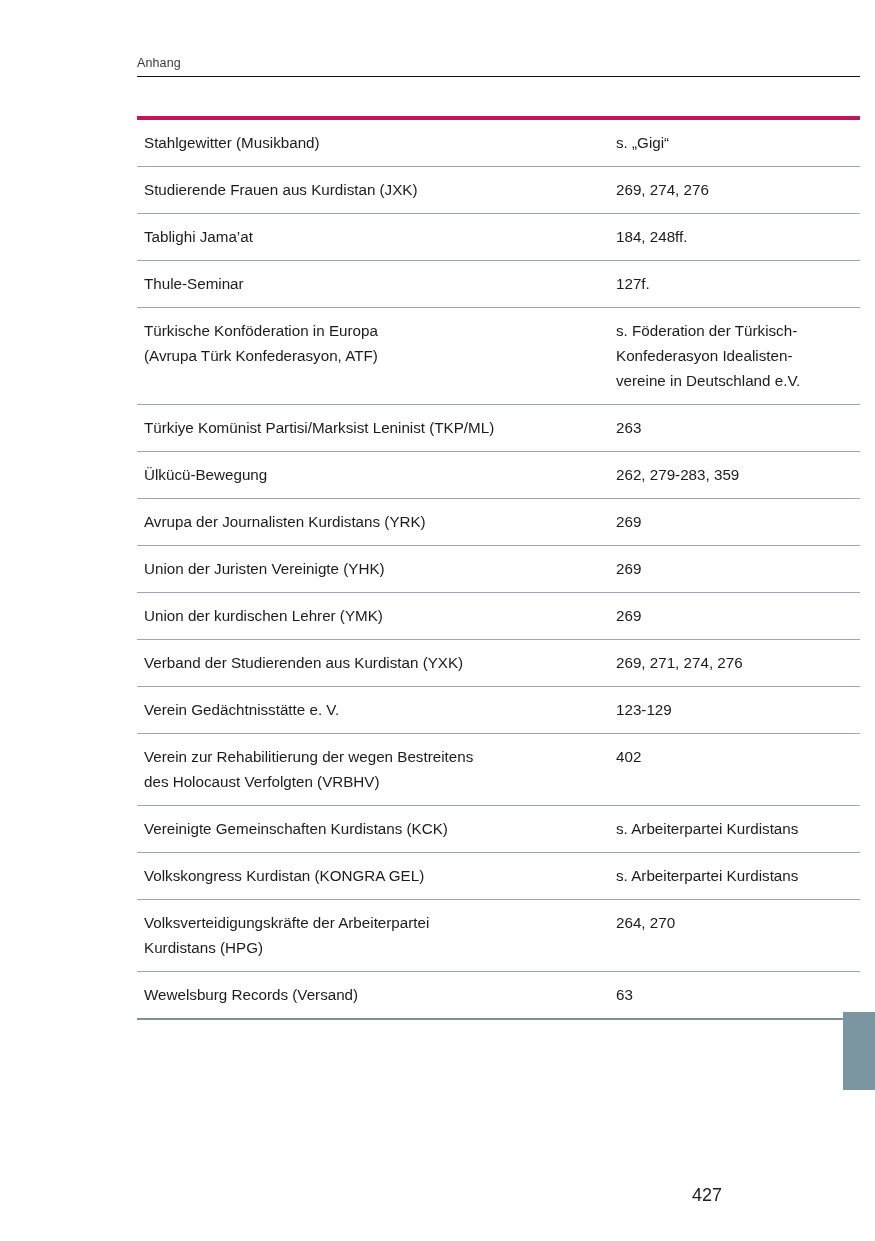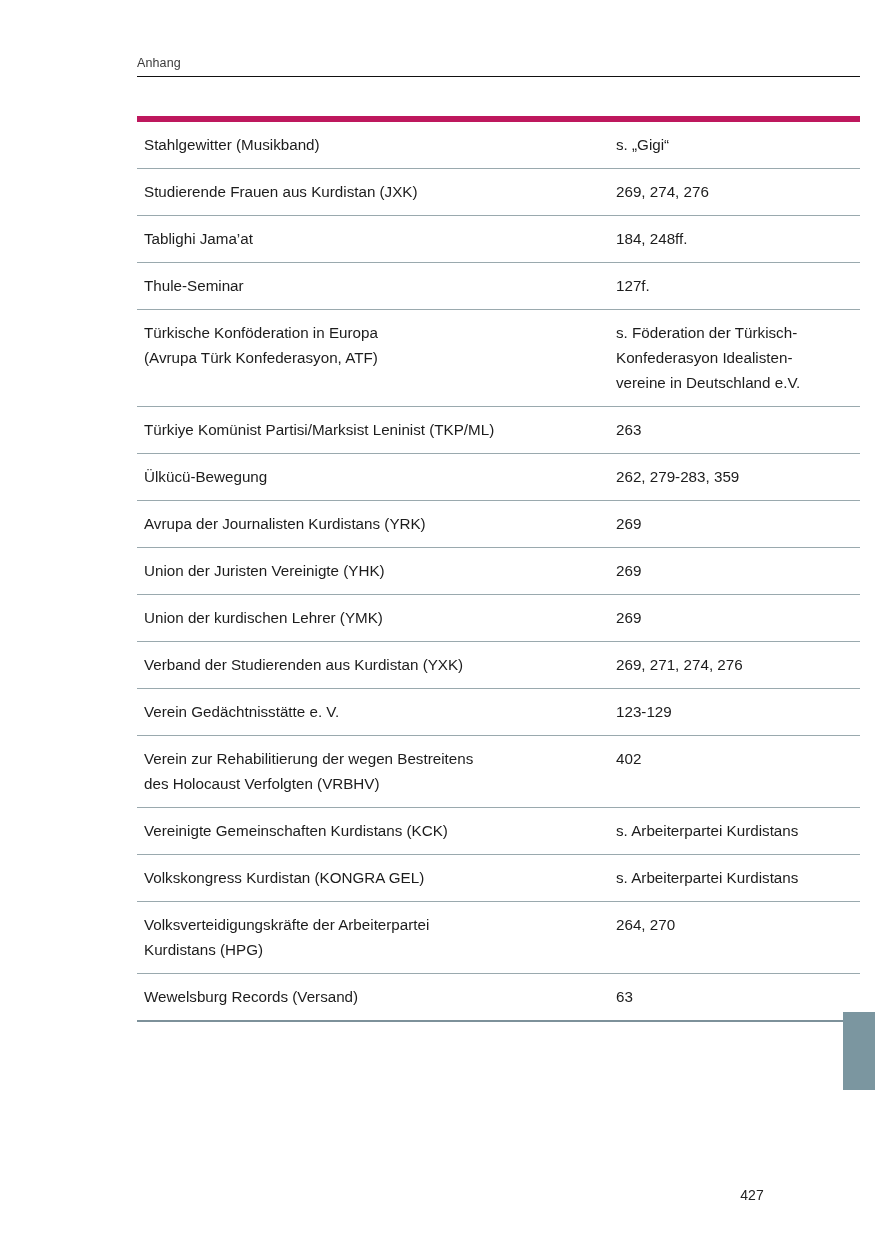--- a/index.html
+++ b/index.html
@@ -52,21 +52,21 @@
     border-collapse: collapse;
     table-layout: fixed;
   }
   .index-table col.col-term  { width: 479px; }
   .index-table col.col-pages { width: 244px; }
 
   .index-table tbody tr {
     border-bottom: 1px solid #9aa9ae;
   }
   .index-table tbody tr:first-child {
-    border-top: 6px solid #be185d;
+    border-top: 4px solid #be185d;
   }
   .index-table tbody tr:last-child {
     border-bottom: 2.4px solid #7d919a;
   }
 
   .index-table td {
     vertical-align: top;
     padding: 10px 0 11px 0;
     font-size: 15.2px;
     line-height: 25px;
@@ -94,22 +94,22 @@
     height: 78px;
     background: #7b96a0;
   }
 
   
   .folio {
     position: absolute;
     right: 63px;
     top: 1186px;
     width: 120px;
-    text-align: center;
-    font-size: 14px;
+    text-align: left;
+    font-size: 18px;
     line-height: 18px;
     color: #222222;
   }
 </style>
 </head>
 <body>
 
 <div class="page">
 
   <div class="running-head">

